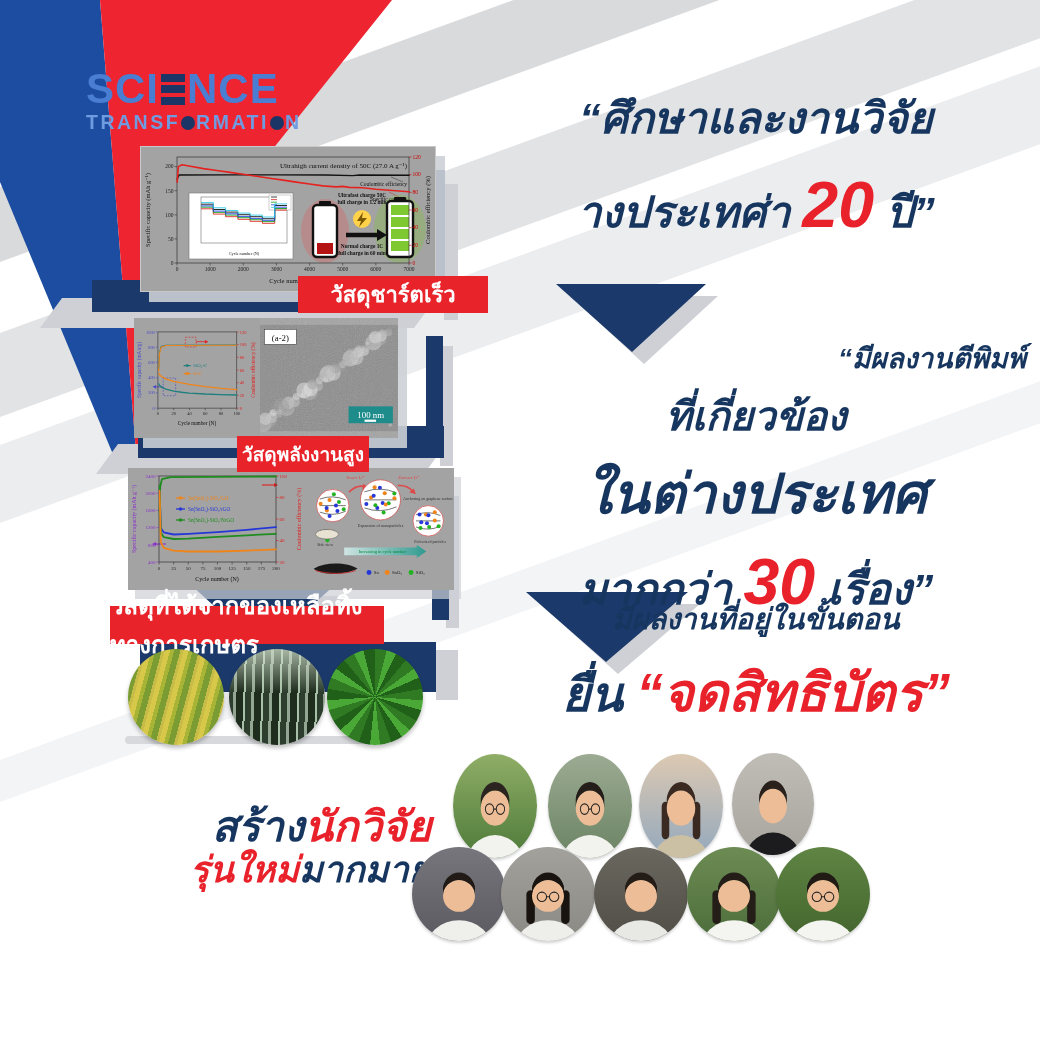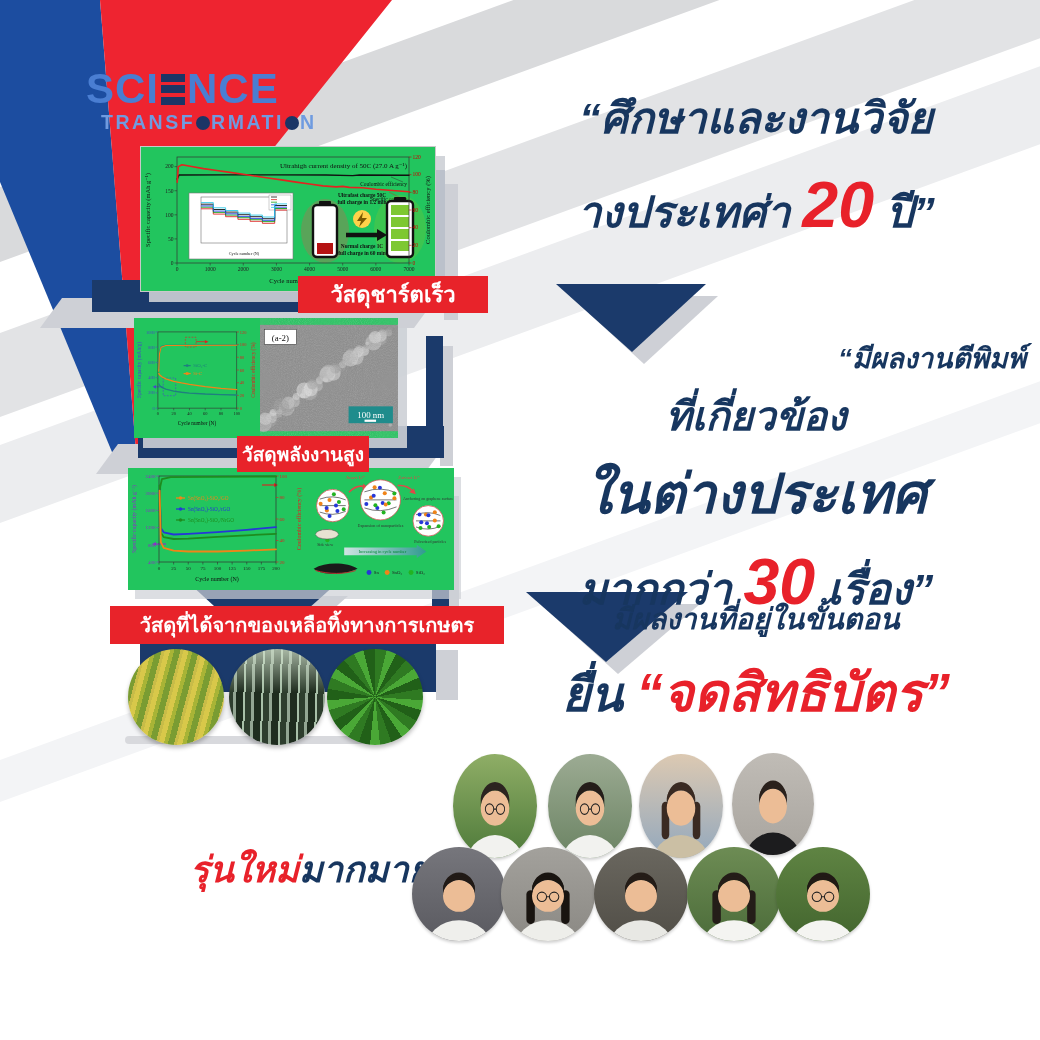--- a/index.html
+++ b/index.html
@@ -6,24 +6,24 @@
   .canvas{position:relative;width:1040px;height:1040px;overflow:hidden;background:#fff;
           font-family:"Liberation Sans","DejaVu Sans",sans-serif;}
   .abs{position:absolute;}
   svg{display:block;}
   .bg{left:0;top:0;z-index:0;}
   
   .logo{left:86px;top:68px;z-index:4;line-height:1;}
   .logo .l1{font-size:42px;font-weight:900;letter-spacing:1px;color:#4a7ed2;display:flex;align-items:center;}
   .logo .ebars{display:inline-flex;flex-direction:column;justify-content:space-between;width:24px;height:31px;margin:0 2px;}
   .logo .ebars i{display:block;height:8px;background:#1b3566;}
-  .logo .l2{font-size:19.5px;font-weight:700;letter-spacing:2.5px;color:#6f9be0;margin-top:3px;display:flex;align-items:center;margin-left:15px;}
+  .logo .l2{font-size:19.5px;font-weight:700;letter-spacing:2.5px;color:#6f9be0;margin-top:3px;display:flex;align-items:center;}
   .logo .odot{display:inline-block;width:14px;height:14px;border-radius:50%;background:#1b3566;margin:0 1px;}
   
-  .panel{background:#22c55e;z-index:2;box-shadow:9px 10px 0 rgba(205,208,214,0.9);}
+  .panel{background:#a3a3a3;z-index:2;box-shadow:9px 10px 0 rgba(205,208,214,0.9);}
   .panel.bordered{border:1px solid #c9c9c9;}
   .panel svg text{font-family:"Liberation Serif","DejaVu Serif",serif;}
   .row{display:flex;}
   
   .banner{background:#e8232a;color:#fff;display:flex;align-items:center;justify-content:center;
           font-weight:700;z-index:3;}
   
   .col{left:486px;width:540px;text-align:center;z-index:2;color:#17365f;font-style:italic;}
   .h1a{font-size:43px;font-weight:700;}
   .h1b{font-size:57px;font-weight:800;margin-top:10px;}
@@ -495,21 +495,21 @@
       <path d="M8,104 C22,96 44,98 54,104 C42,110 18,112 8,104 Z" fill="#1a1a1a"></path>
       <path d="M10,106 C24,110 40,110 52,106" fill="none" stroke="#c03030" stroke-width="1"></path>
       <circle cx="66" cy="108" r="2.6" fill="#2637d8"></circle>
       <text x="71" y="110" font-size="5" fill="#222">Sn</text>
       <circle cx="85" cy="108" r="2.6" fill="#f08418"></circle>
       <text x="90" y="110" font-size="5" fill="#222">SnO₂</text>
       <circle cx="110" cy="108" r="2.6" fill="#22b322"></circle>
       <text x="115" y="110" font-size="5" fill="#222">SiO₂</text>
     </svg>
   </div>
-  <div class="abs banner" style="left:110px;top:606px;width:394px;height:38px;font-size:20px;">
+  <div class="abs banner" style="left:110px;top:606px;width:274px;height:38px;font-size:24px;">
       <span>วัสดุที่ได้จากของเหลือทิ้งทางการเกษตร</span>
     </div>
 
   <div class="abs plant rice" style="left:128px;top:649px;"></div>
   <div class="abs plant cane" style="left:229px;top:649px;"></div>
   <div class="abs plant hemp" style="left:327px;top:649px;"></div>
 
   <div class="abs col" style="top:84px;">
     <div class="h1a">“ศึกษาและงานวิจัย</div>
     <div class="h1c"><span>างประเทศ่า </span><span class="num">20</span><span> ปี”</span></div>
@@ -520,20 +520,21 @@
     <div class="h2b">ที่เกี่ยวข้อง</div>
     <div class="h2c">ในต่างประเทศ</div>
     <div class="h2d"><span>มากกว่า </span><span class="num">30</span><span> เรื่อง”</span></div>
   </div>
 
   <div class="abs col" style="top:596px;">
     <div class="h3a">มีผลงานที่อยู่ในขั้นตอน</div>
     <div class="h3b"><span>ยื่น </span><span class="red" style="font-weight:800;font-size:1.1em;">“จดสิทธิบัตร”</span></div>
   </div>
 
+  <div class="abs rh" style="left:212px;top:806px;font-size:42px;"><span class="navy">สร้าง</span><span class="red">นักวิจัย</span></div>
   <div class="abs rh" style="left:170px;top:852px;font-size:36px;margin-left:20px;"><span class="red">รุ่นใหม่</span><span class="navy">มากมาย</span></div>
 
   <div class="abs avatar" style="left:453px;top:754px;width:84px;height:104px;">
       <svg viewBox="0 0 100 100" width="100%" height="100%" preserveAspectRatio="none">
         <defs>
           <linearGradient id="avg0" x1="0" y1="0" x2="0" y2="1">
             <stop offset="0" stop-color="#8fae66"></stop>
             <stop offset="1" stop-color="#4e7a3a"></stop>
           </linearGradient>
         </defs>

